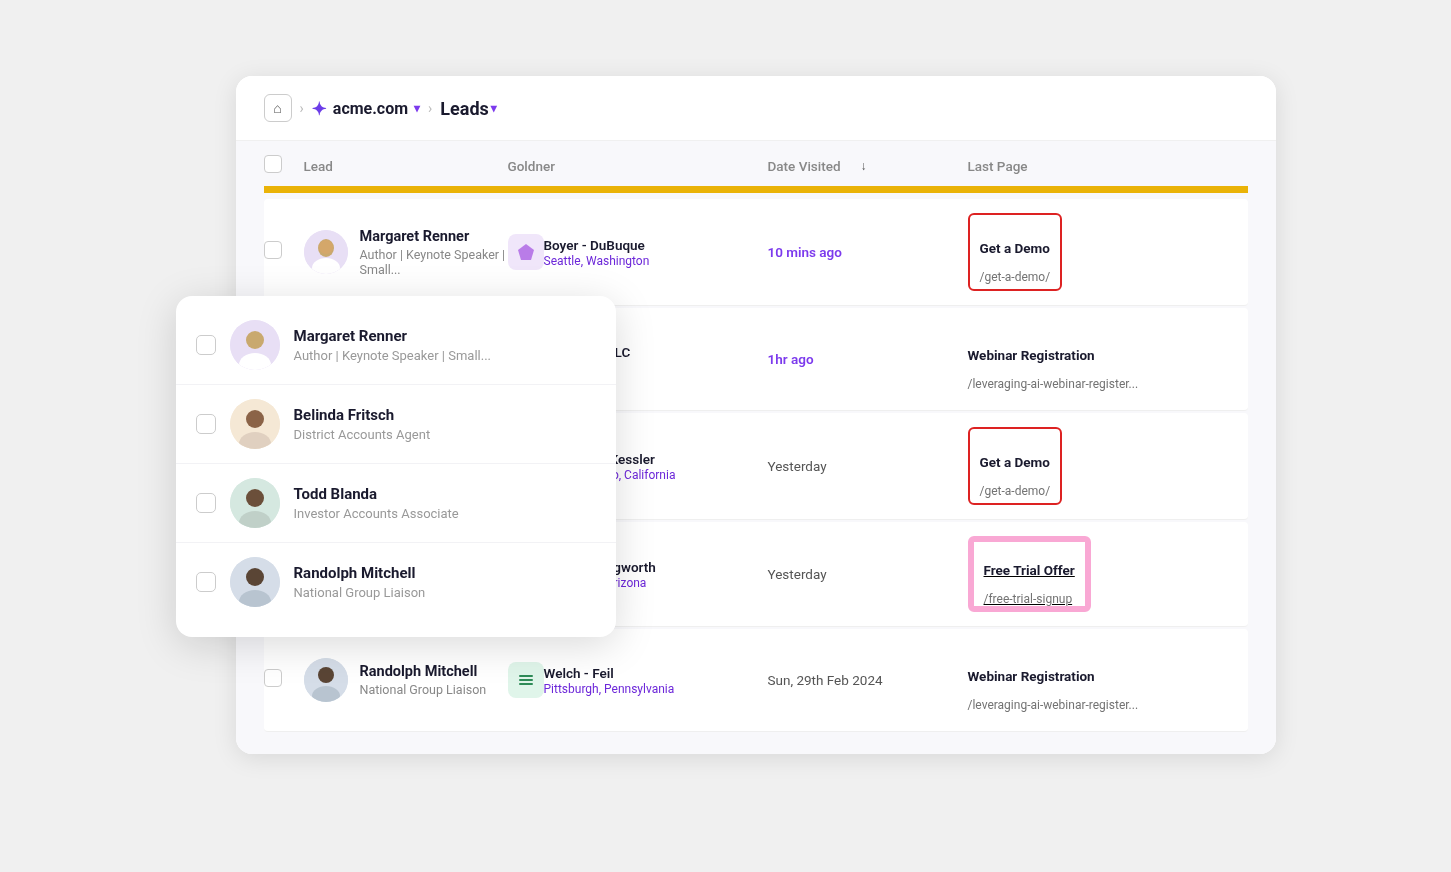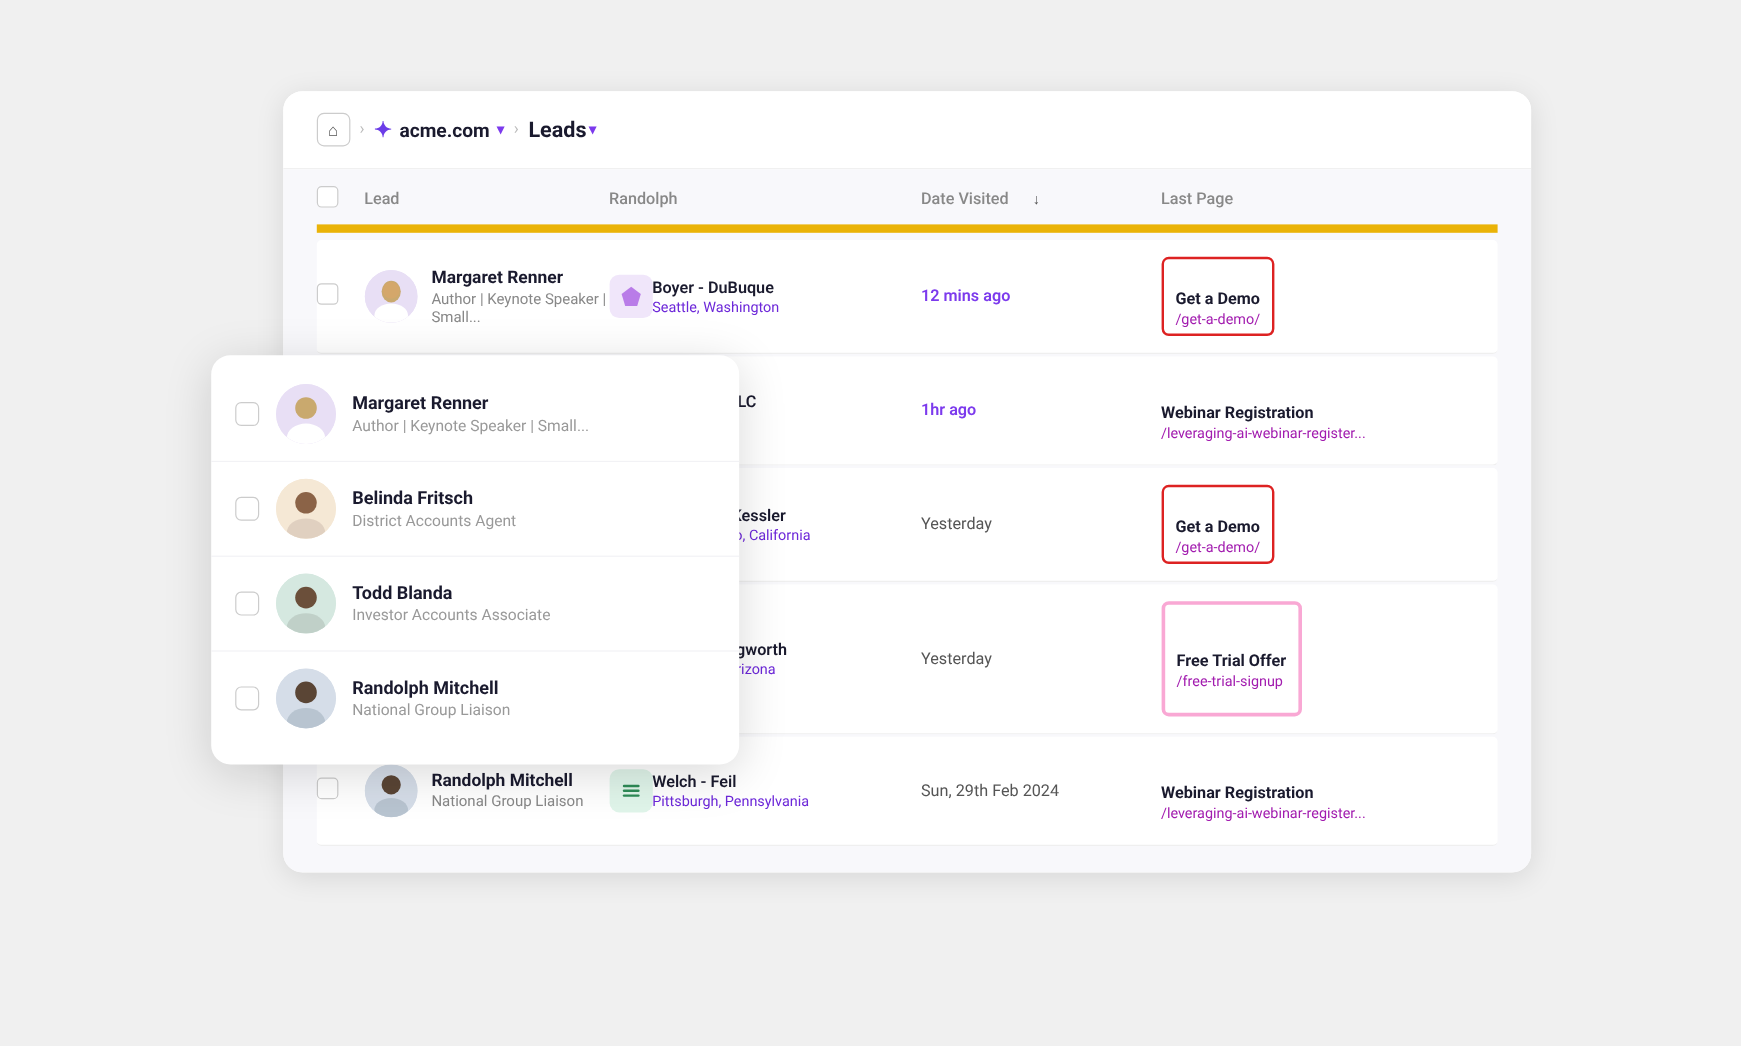--- a/index.html
+++ b/index.html
@@ -179,22 +179,22 @@
     .lastpage-cell {
       font-size: 13.5px;
     }
     .lastpage-cell .page-name {
       font-weight: 700;
       color: #1a1a2e;
       margin-top: 20px;
     }
     .lastpage-cell .page-url {
       font-size: 12px;
-      color: #a21caf;
-      margin-top: 2px;
+      color: #737373;
+      margin-top: 14px;
     }
 
     .checkbox {
       width: 18px;
       height: 18px;
       border: 1.5px solid #ccc;
       border-radius: 4px;
       display: inline-block;
       background: #fff;
     }
@@ -297,21 +297,21 @@
       </div>
     </div>
 
     <div class="table-area">
 
       <div class="table-header">
         <div>
           <span class="checkbox"></span>
         </div>
         <div>Lead</div>
-        <div>Randolph</div>
+        <div>Goldner</div>
         <div class="col-date">
           <span>Date Visited</span>
           <span class="sort-icon">↓</span>
         </div>
         <div>Last Page</div>
       </div>
 
       <div id="table-rows-container">
           <div class="table-row">
     <div>
@@ -335,21 +335,21 @@
       <div class="biz-logo biz-boyer" style="background:#f0e6fa">
         <svg width="20" height="20" viewBox="0 0 20 20">
                   <polygon points="10,2 18,8 15,18 5,18 2,8" fill="#b97ce8"></polygon>
                 </svg>
       </div>
       <div>
         <div class="biz-name">Boyer - DuBuque</div>
         <div class="biz-location">Seattle, Washington</div>
       </div>
     </div>
-    <div class="date-cell hot">12 mins ago</div>
+    <div class="date-cell hot">10 mins ago</div>
     <div>
       <div class="lastpage-cell" style="border: 2px solid #dd2222; border-radius: 6px; padding: 5px 10px; display:inline-block;">
         <div class="page-name">Get a Demo</div>
         <div class="page-url">/get-a-demo/</div>
       </div>
     </div>
   </div>
           <div class="table-row">
     <div>
       <span class="checkbox"></span>
@@ -449,21 +449,21 @@
                   <path d="M5,10 Q10,4 15,10" fill="#5566ff"></path>
                 </svg>
       </div>
       <div>
         <div class="biz-name">Lesch - Langworth</div>
         <div class="biz-location">Scottsdale, Arizona</div>
       </div>
     </div>
     <div class="date-cell ">Yesterday</div>
     <div>
-      <div class="lastpage-cell" style="border: 3px solid #f9a8d4; border-radius: 6px; padding: 19px 10px; display:inline-block;">
+      <div class="lastpage-cell" style="border: 6px solid #f9a8d4; border-radius: 6px; padding: 0 10px; display:inline-block;text-decoration:underline;">
         <div class="page-name">Free Trial Offer</div>
         <div class="page-url">/free-trial-signup</div>
       </div>
     </div>
   </div>
           <div class="table-row">
     <div>
       <span class="checkbox"></span>
     </div>
     <div class="lead-cell">

